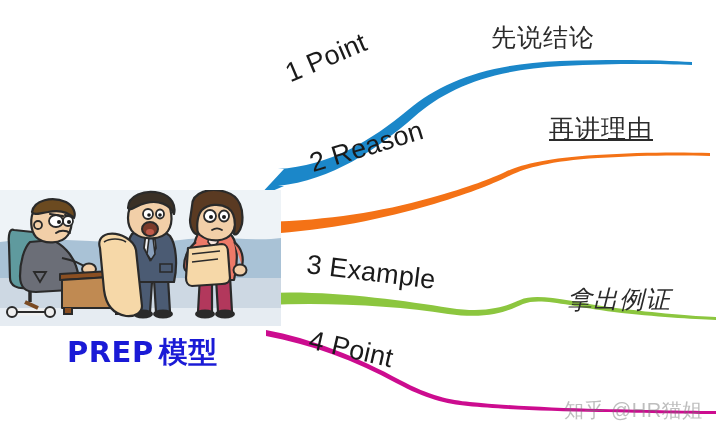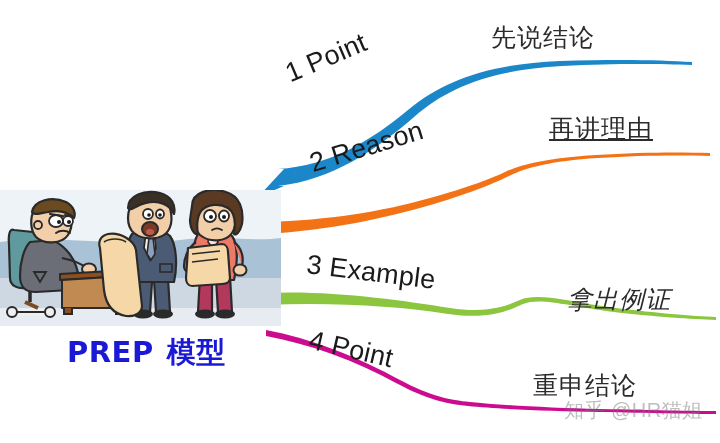--- a/index.html
+++ b/index.html
@@ -74,21 +74,21 @@
     position: absolute;
     left: 67px;
     top: 333px;
     white-space: nowrap;
     font-size: 29px;
     font-weight: bold;
     color: #1a1ad6;
     letter-spacing: 0.5px;
     font-family: "DejaVu Sans", "Liberation Sans", sans-serif;
   }
-  #prep-title .cn { margin-left: 13px; }
+  #prep-title .cn { margin-left: 5px; }
 
   
   #watermark {
     position: absolute;
     left: 564px;
     top: 397px;
     font-size: 20px;
     color: rgba(120,120,120,0.48);
     white-space: nowrap;
     letter-spacing: 0.5px;
@@ -295,21 +295,20 @@
   </div>
 
   <div class="step-label" id="step-1">1 Point</div>
   <div class="step-label" id="step-2">2 Reason</div>
   <div class="step-label" id="step-3">3 Example</div>
   <div class="step-label" id="step-4">4 Point</div>
 
   <div class="cn-label" id="cn-1">先说结论</div>
   <div class="cn-label" id="cn-2">再讲理由</div>
   <div class="cn-label" id="cn-3">拿出例证</div>
-  <div class="cn-label" id="cn-4">重申结论</div>
 
   <div id="prep-title">
     <span>PREP</span><span class="cn">模型</span>
   </div>
 
   <div id="watermark">知乎 @HR猫姐</div>
 
 </div>
 
 </body></html>

